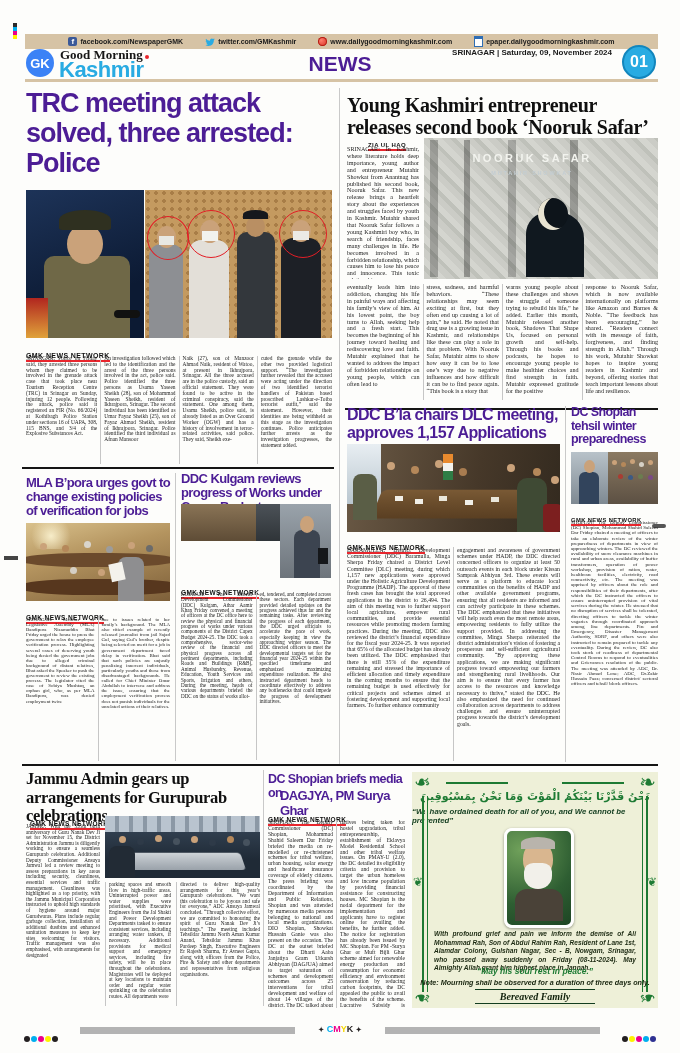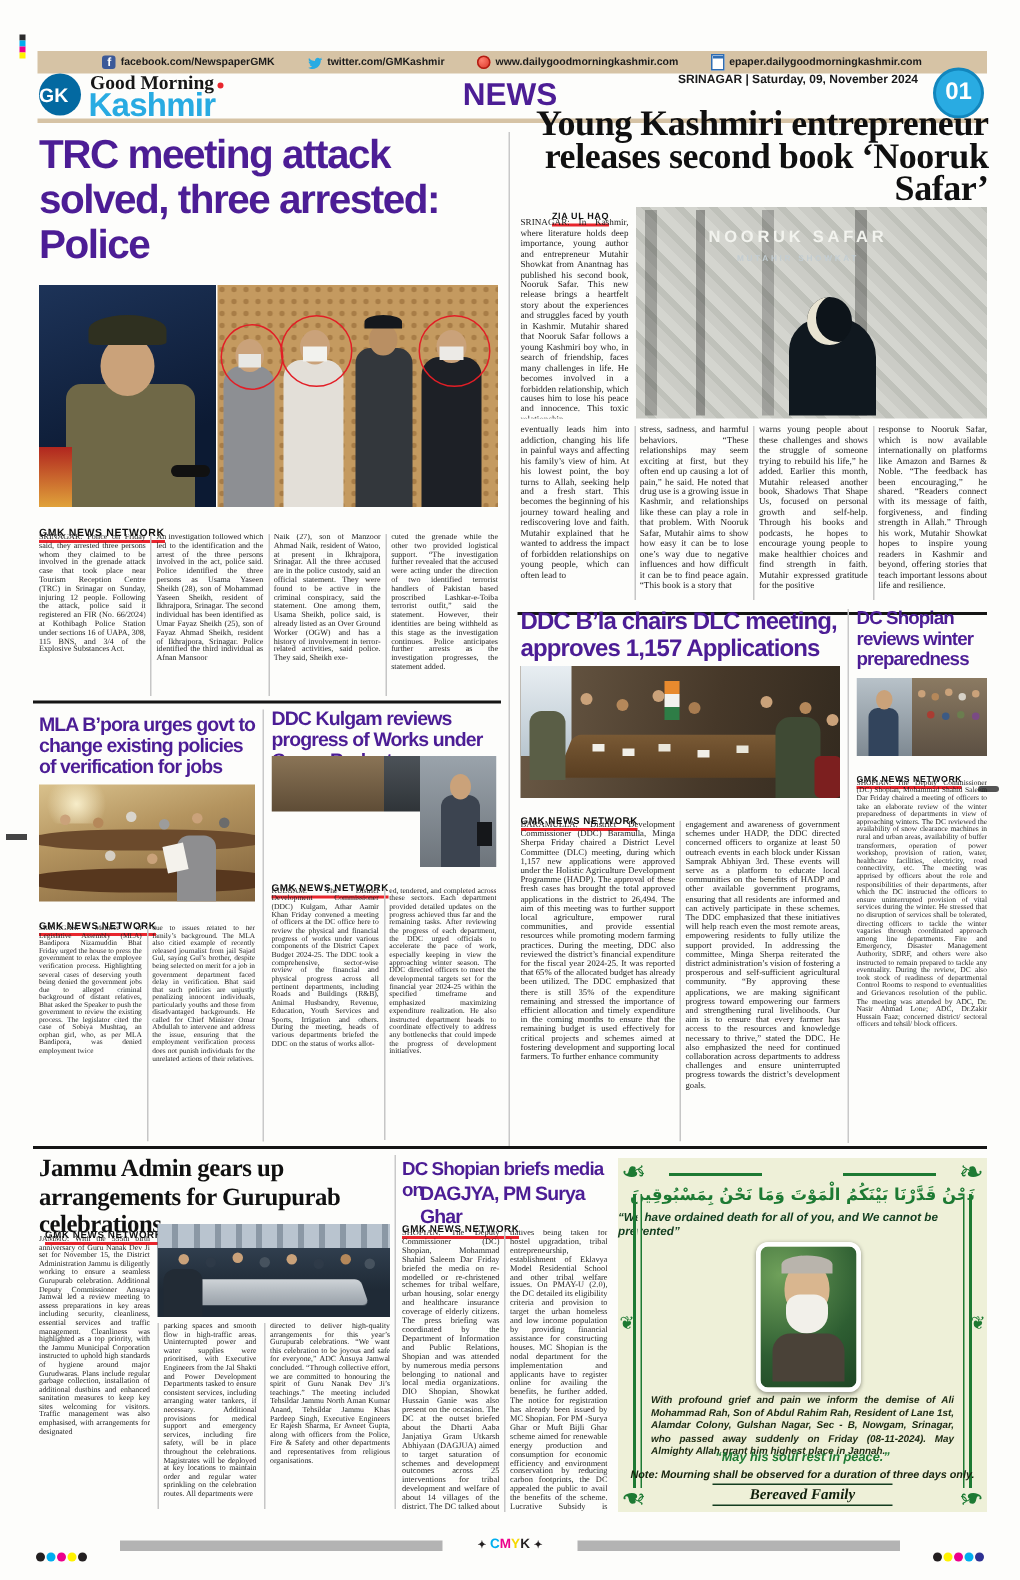--- a/index.html
+++ b/index.html
@@ -46,21 +46,21 @@
   <span class="soc-item">
     <span style="width:9px;height:9px;border-radius:50%;background:radial-gradient(circle at 35% 35%,#ff7f6e,#d62b1f);display:inline-block;box-shadow:inset 0 0 0 1px #b01d12;"></span>
     <span>www.dailygoodmorningkashmir.com</span>
   </span>
   <span class="soc-item">
     <span style="width:7px;height:9px;background:#fff;border:1px solid #2e6db4;display:inline-block;box-shadow:inset 0 2px 0 #2e6db4;"></span>
     <span>epaper.dailygoodmorningkashmir.com</span>
   </span>
 </div>
 
-<div class="ab" style="left:26px;top:49px;width:28px;height:28px;border-radius:50%;background:#0369a1;color:#fff;font:800 13px 'Liberation Sans',sans-serif;display:flex;align-items:center;justify-content:flex-start;">
+<div class="ab" style="left:26px;top:49px;width:28px;height:28px;border-radius:50%;background:#3b82f6;color:#fff;font:800 13px 'Liberation Sans',sans-serif;display:flex;align-items:center;justify-content:center;">
   <span>GK</span>
 </div>
 <div class="ab" style="left:60px;top:47px;font:600 13px 'Liberation Serif',serif;color:#161616;"><span>Good Morning</span><span style="display:inline-block;width:4px;height:4px;border-radius:50%;background:#e8262d;margin-left:2px;"></span></div>
 <div class="ab hl-sans" style="left:59px;top:57px;font-size:22px;color:#29abe2;letter-spacing:-0.5px;">Kashmir</div>
 <div class="ab hl-sans" style="left:280px;top:52px;width:120px;text-align:center;font-size:21px;letter-spacing:0;">NEWS</div>
 <div class="ab" style="left:400px;top:48px;width:212px;text-align:right;font:700 8px 'Liberation Sans',sans-serif;color:#1a1a1a;">SRINAGAR | Saturday, 09, November 2024</div>
 <div class="ab" style="left:622px;top:45px;width:34px;height:34px;border-radius:50%;background:#29abe2;border:2px solid #1286bd;box-sizing:border-box;color:#fff;font:800 16px 'Liberation Sans',sans-serif;display:flex;align-items:center;justify-content:center;">
   <span>01</span>
 </div>
 <div class="ab" style="left:25px;top:79px;width:633px;height:3px;background:#d6c3a5;"></div>
@@ -99,21 +99,21 @@
 <div class="ab cols bodytxt" style="left:26px;top:356px;width:306px;height:108px;font-size:5.4px;line-height:5.8px;">
   <div>SRINAGAR: Police on Friday said, they arrested three persons whom they claimed to be involved in the grenade attack case that took place near Tourism Reception Centre (TRC) in Srinagar on Sunday, injuring 12 people. Following the attack, police said it registered an FIR (No. 66/2024) at Kothibagh Police Station under sections 16 of UAPA, 308, 115 BNS, and 3/4 of the Explosive Substances Act.</div>
   <div>An investigation followed which led to the identification and the arrest of the three persons involved in the act, police said. Police identified the three persons as Usama Yaseen Sheikh (28), son of Mohammad Yaseen Sheikh, resident of Ikhrajpora, Srinagar. The second individual has been identified as Umar Fayaz Sheikh (25), son of Fayaz Ahmad Sheikh, resident of Ikhrajpora, Srinagar. Police identified the third individual as Afnan Mansoor</div>
   <div>Naik (27), son of Manzoor Ahmad Naik, resident of Watoo, at present in Ikhrajpora, Srinagar. All the three accused are in the police custody, said an official statement. They were found to be active in the criminal conspiracy, said the statement. One among them, Usama Sheikh, police said, is already listed as an Over Ground Worker (OGW) and has a history of involvement in terror-related activities, said police. They said, Sheikh exe-</div>
   <div>cuted the grenade while the other two provided logistical support. “The investigation further revealed that the accused were acting under the direction of two identified terrorist handlers of Pakistan based proscribed Lashkar-e-Toiba terrorist outfit,” said the statement. However, their identities are being withheld as this stage as the investigation continues. Police anticipates further arrests as the investigation progresses, the statement added.</div>
 </div>
 <div class="ab hrule" style="left:22px;top:467px;width:312px;height:2px;"></div>
 
 <div class="ab vrule" style="left:339px;top:88px;height:676px;"></div>
 
-<div class="ab hl-serif" style="left:347px;top:73px;width:312px;font-size:24px;line-height:21.5px;letter-spacing:-0.3px;text-align:right;">Young Kashmiri entrepreneur releases second book ‘Nooruk Safar’</div>
+<div class="ab hl-serif" style="left:347px;top:95px;width:312px;font-size:20px;line-height:21.5px;letter-spacing:-0.3px;">Young Kashmiri entrepreneur releases second book ‘Nooruk Safar’</div>
 <div class="ab" style="left:368px;top:133px;"><span class="byline" style="font-size:6px;">ZIA UL HAQ</span></div>
 
 <div class="ab bodytxt" style="left:347px;top:146px;width:72px;height:133px;font-size:6.1px;line-height:6.9px;">SRINAGAR: In Kashmir, where literature holds deep importance, young author and entrepreneur Mutahir Showkat from Anantnag has published his second book, Nooruk Safar. This new release brings a heartfelt story about the experiences and struggles faced by youth in Kashmir. Mutahir shared that Nooruk Safar follows a young Kashmiri boy who, in search of friendship, faces many challenges in life. He becomes involved in a forbidden relationship, which causes him to lose his peace and innocence. This toxic relationship</div>
 
 <div class="ab" style="left:424px;top:138px;width:234px;height:141px;background:repeating-linear-gradient(45deg,#cbccc6 0 6px,#bfc1ba 6px 10px,#d4d5cf 10px 16px);overflow:hidden;">
   <div class="ab" style="left:6px;top:2px;width:204px;height:137px;background:linear-gradient(170deg,#3c5062 0%,#22323f 45%,#101b24 100%);background-image:linear-gradient(90deg,rgba(0,0,0,.25) 0 8px,transparent 8px 34px,rgba(0,0,0,.3) 34px 40px,transparent 40px 78px,rgba(0,0,0,.22) 78px 86px,transparent 86px 140px,rgba(0,0,0,.28) 140px 148px,transparent 148px 204px);">
     <div style="text-align:center;margin-top:12px;color:#f2f3ee;font:700 11px 'Liberation Sans',sans-serif;letter-spacing:2.5px;">NOORUK SAFAR</div>
     <div style="text-align:center;margin-top:6px;color:#c3cdd2;font:700 5.5px 'Liberation Sans',sans-serif;letter-spacing:1.8px;">MUTAHIR SHOWKAT</div>
     <div class="ab" style="left:96px;top:72px;width:58px;height:65px;background:#10181f;border-radius:22px 26px 0 0;"></div>
     <div class="ab" style="left:108px;top:58px;width:30px;height:32px;border-radius:50%;background:#0d141a;box-shadow:inset 6px -2px 0 #e9e4d2;"></div>
@@ -176,21 +176,21 @@
 </div>
 <div class="ab" style="left:347px;top:536px;"><span class="byline">GMK NEWS NETWORK</span></div>
 <div class="ab cols bodytxt" style="left:347px;top:547px;width:213px;height:214px;font-size:5.8px;line-height:6.2px;">
   <div>BARAMULLA: District Development Commissioner (DDC) Baramulla, Minga Sherpa Friday chaired a District Level Committee (DLC) meeting, during which 1,157 new applications were approved under the Holistic Agriculture Development Programme (HADP). The approval of these fresh cases has brought the total approved applications in the district to 26,494. The aim of this meeting was to further support local agriculture, empower rural communities, and provide essential resources while promoting modern farming practices. During the meeting, DDC also reviewed the district’s financial expenditure for the fiscal year 2024-25. It was reported that 65% of the allocated budget has already been utilized. The DDC emphasized that there is still 35% of the expenditure remaining and stressed the importance of efficient allocation and timely expenditure in the coming months to ensure that the remaining budget is used effectively for critical projects and schemes aimed at fostering development and supporting local farmers. To further enhance community</div>
   <div>engagement and awareness of government schemes under HADP, the DDC directed concerned officers to organize at least 50 outreach events in each block under Kissan Samprak Abhiyan 3rd. These events will serve as a platform to educate local communities on the benefits of HADP and other available government programs, ensuring that all residents are informed and can actively participate in these schemes. The DDC emphasized that these initiatives will help reach even the most remote areas, empowering residents to fully utilize the support provided. In addressing the committee, Minga Sherpa reiterated the district administration’s vision of fostering a prosperous and self-sufficient agricultural community. “By approving these applications, we are making significant progress toward empowering our farmers and strengthening rural livelihoods. Our aim is to ensure that every farmer has access to the resources and knowledge necessary to thrive,” stated the DDC. He also emphasized the need for continued collaboration across departments to address challenges and ensure uninterrupted progress towards the district’s development goals.</div>
 </div>
 
 <div class="ab vrule" style="left:565px;top:406px;height:356px;"></div>
 <div class="ab" style="left:652px;top:524px;width:14px;height:4px;background:#555;border-radius:2px;"></div>
 
-<div class="ab hl-sans" style="left:571px;top:406px;width:88px;font-size:12.5px;line-height:13.5px;">DC Shopian reviews winter preparedness</div>
+<div class="ab hl-sans" style="left:571px;top:406px;width:88px;font-size:12.5px;line-height:13.5px;">DC Shopian tehsil winter preparedness</div>
 <div class="ab" style="left:571px;top:452px;width:87px;height:52px;overflow:hidden;display:flex;">
   <div style="width:42%;height:100%;background:linear-gradient(#b8c2c9,#7e8992);position:relative;">
     <div class="ab" style="left:8px;top:20px;width:20px;height:32px;background:#32445c;border-radius:6px 6px 0 0;"></div>
     <div class="fig-head" style="left:13px;top:8px;width:11px;height:13px;"></div>
   </div>
   <div style="width:58%;height:100%;background:linear-gradient(#8b7a62,#5c5043);position:relative;">
     <div class="ab" style="left:4px;top:8px;width:5px;height:5px;border-radius:50%;background:#caa27a;box-shadow:9px 2px 0 #b5885a,18px -1px 0 #caa27a,27px 2px 0 #d6d1c6,36px 0 0 #caa27a,6px 14px 0 #a93c32,16px 15px 0 #3c5a84,26px 14px 0 #6b7d4f,36px 15px 0 #7a4a84;"></div>
   </div>
 </div>
 <div class="ab" style="left:571px;top:508px;"><span class="byline" style="font-size:5.8px;">GMK NEWS NETWORK</span></div>

